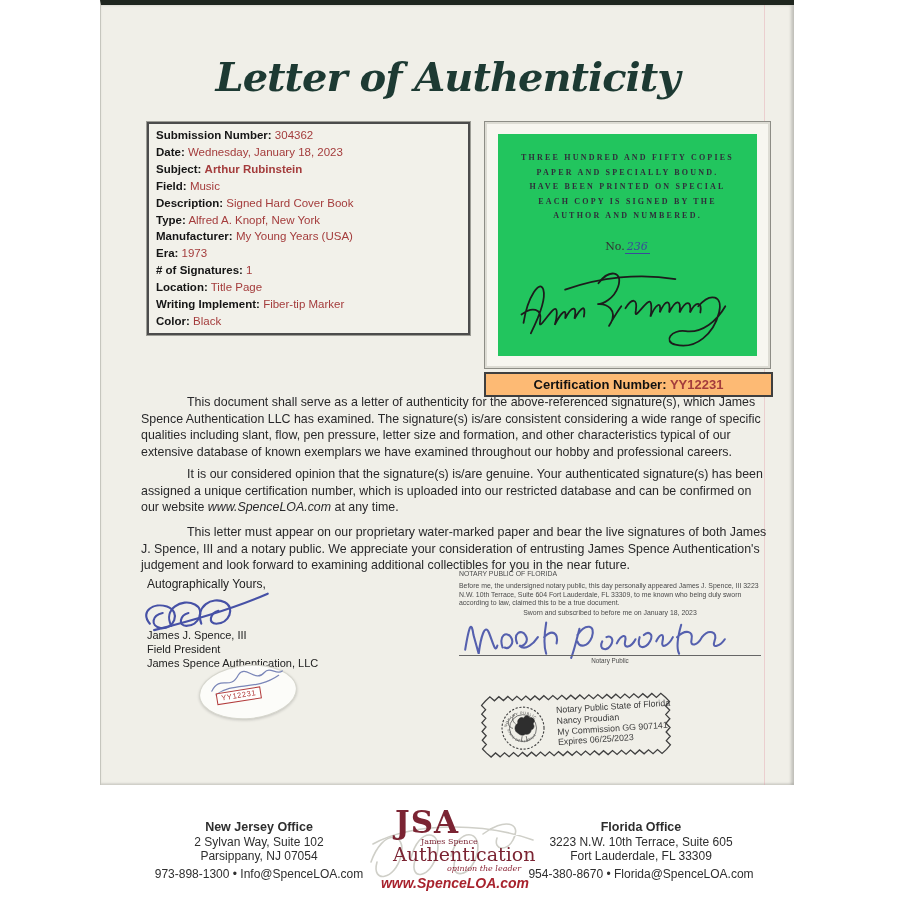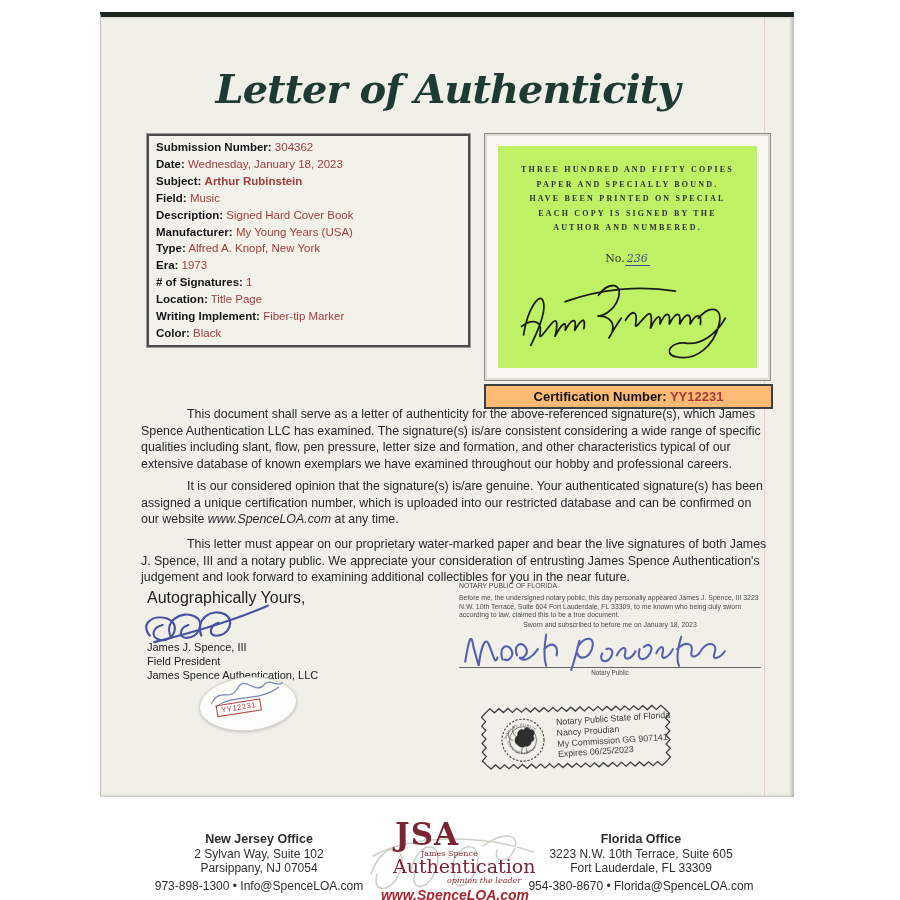--- a/index.html
+++ b/index.html
@@ -1,57 +1,57 @@
 <!DOCTYPE html>
 <html><head>
 <meta charset="utf-8">
 <style>
   html,body{margin:0;padding:0;}
   body{width:900px;height:900px;background:#ffffff;position:relative;overflow:hidden;
        font-family:"Liberation Sans",sans-serif;}
   .paper{position:absolute;left:100px;top:0;width:694px;height:785px;background:#f0efe8;
          border-top:5px solid #1f261f;border-left:1px solid #c6c6be;box-sizing:border-box;
-         box-shadow:inset -3px 0 3px rgba(0,0,0,.18), inset 0 -2px 2px rgba(0,0,0,.08);margin-top:12px;}
+         box-shadow:inset -3px 0 3px rgba(0,0,0,.18), inset 0 -2px 2px rgba(0,0,0,.08);}
   .scanline{position:absolute;left:663px;top:0;width:1px;height:100%;background:rgba(225,150,160,.35);}
 
   .title{position:absolute;top:48px;left:0;width:100%;text-align:center;
          font-family:"DejaVu Serif",serif;font-style:italic;font-weight:bold;
          font-size:40px;color:#1d3a33;letter-spacing:-1px;}
 
   
   .details{position:absolute;left:46px;top:117px;width:312px;border:2px solid #4c4c4c;
            outline:1px solid #9d9d96;background:#f2f1ea;padding:3px 0 3px 7px;}
   .drow{font-size:11.5px;line-height:16.9px;white-space:nowrap;}
   .drow .lbl{font-weight:bold;color:#151515;}
   .drow .val{color:#a43c3c;}
   .drow.bold-val .val{font-weight:bold;}
 
   
   .photo-frame{position:absolute;left:383px;top:116px;width:285px;height:246px;
                background:#f7f6f0;border:1px solid #8d8d86;box-shadow:inset 0 0 0 2px #dddcd4;}
-  .photo-inner{position:absolute;left:13px;top:12px;right:13px;bottom:12px;background:#bef264;}
+  .photo-inner{position:absolute;left:13px;top:12px;right:13px;bottom:12px;background:#22c55e;}
   .colophon{padding-top:17px;text-align:center;font-family:"Liberation Serif",serif;
             font-size:8px;font-weight:bold;letter-spacing:2.2px;line-height:14.5px;color:#2f2f3a;}
   .number-line{position:absolute;top:106px;width:100%;text-align:center;
                font-family:"DejaVu Serif",serif;font-size:11px;color:#333;}
   .number-line .num{font-style:italic;color:#3a4a9a;border-bottom:1px solid #3a4a9a;padding:0 2px;}
   .rubinstein-svg{position:absolute;left:2px;top:114px;width:253px;height:104px;}
 
   
   .certbar{position:absolute;left:383px;top:367px;width:285px;height:21px;border:2px solid #3f3f3f;
            background:#fdba74;text-align:center;font-size:13px;font-weight:bold;line-height:21px;}
   .certbar .lbl{color:#111;}
   .certbar .val{color:#a43c3c;}
 
   .para{position:absolute;left:40px;width:628px;font-size:12.4px;line-height:16.6px;
         color:#28282a;text-indent:46px;}
   .p1{top:389px;} .p2{top:461px;} .p3{top:519px;}
   .weblink{font-style:italic;}
 
-  .salutation{position:absolute;left:46px;top:572px;font-size:16px;color:#222;}
+  .salutation{position:absolute;left:46px;top:572px;font-size:12px;color:#222;}
   .spence-sig{position:absolute;left:26px;top:578px;width:155px;height:60px;}
   .signoff-lines{position:absolute;left:46px;top:624px;font-size:11px;line-height:13.8px;color:#222;}
 
   .sticker{position:absolute;left:98px;top:660px;width:96px;height:52px;background:#fcfcf9;
            border-radius:50%;border:1px solid #d6d6cd;box-shadow:0 1px 3px rgba(0,0,0,.18);
            transform:rotate(-5deg);}
   .sticker svg{position:absolute;left:4px;top:2px;}
   .sticker-num{position:absolute;left:16px;top:23px;border:1px solid #b23b3b;color:#b23b3b;
                font-size:7.5px;line-height:10px;padding:0 4px;letter-spacing:.6px;
                transform:rotate(-4deg);background:rgba(255,255,255,.6);}
@@ -96,22 +96,22 @@
   <div class="scanline"></div>
 
   <div class="title">Letter of Authenticity</div>
 
   <div class="details">
     <div class="drow"><span class="lbl">Submission Number:</span> <span class="val">304362</span></div>
     <div class="drow"><span class="lbl">Date:</span> <span class="val">Wednesday, January 18, 2023</span></div>
     <div class="drow bold-val"><span class="lbl">Subject:</span> <span class="val">Arthur Rubinstein</span></div>
     <div class="drow"><span class="lbl">Field:</span> <span class="val">Music</span></div>
     <div class="drow"><span class="lbl">Description:</span> <span class="val">Signed Hard Cover Book</span></div>
+    <div class="drow"><span class="lbl">Type:</span> <span class="val">Alfred A. Knopf, New York</span></div>
     <div class="drow"><span class="lbl">Manufacturer:</span> <span class="val">My Young Years (USA)</span></div>
-    <div class="drow"><span class="lbl">Type:</span> <span class="val">Alfred A. Knopf, New York</span></div>
     <div class="drow"><span class="lbl">Era:</span> <span class="val">1973</span></div>
     <div class="drow"><span class="lbl"># of Signatures:</span> <span class="val">1</span></div>
     <div class="drow"><span class="lbl">Location:</span> <span class="val">Title Page</span></div>
     <div class="drow"><span class="lbl">Writing Implement:</span> <span class="val">Fiber-tip Marker</span></div>
     <div class="drow"><span class="lbl">Color:</span> <span class="val">Black</span></div>
   </div>
 
   <div class="photo-frame">
     <div class="photo-inner">
       <div class="colophon">

